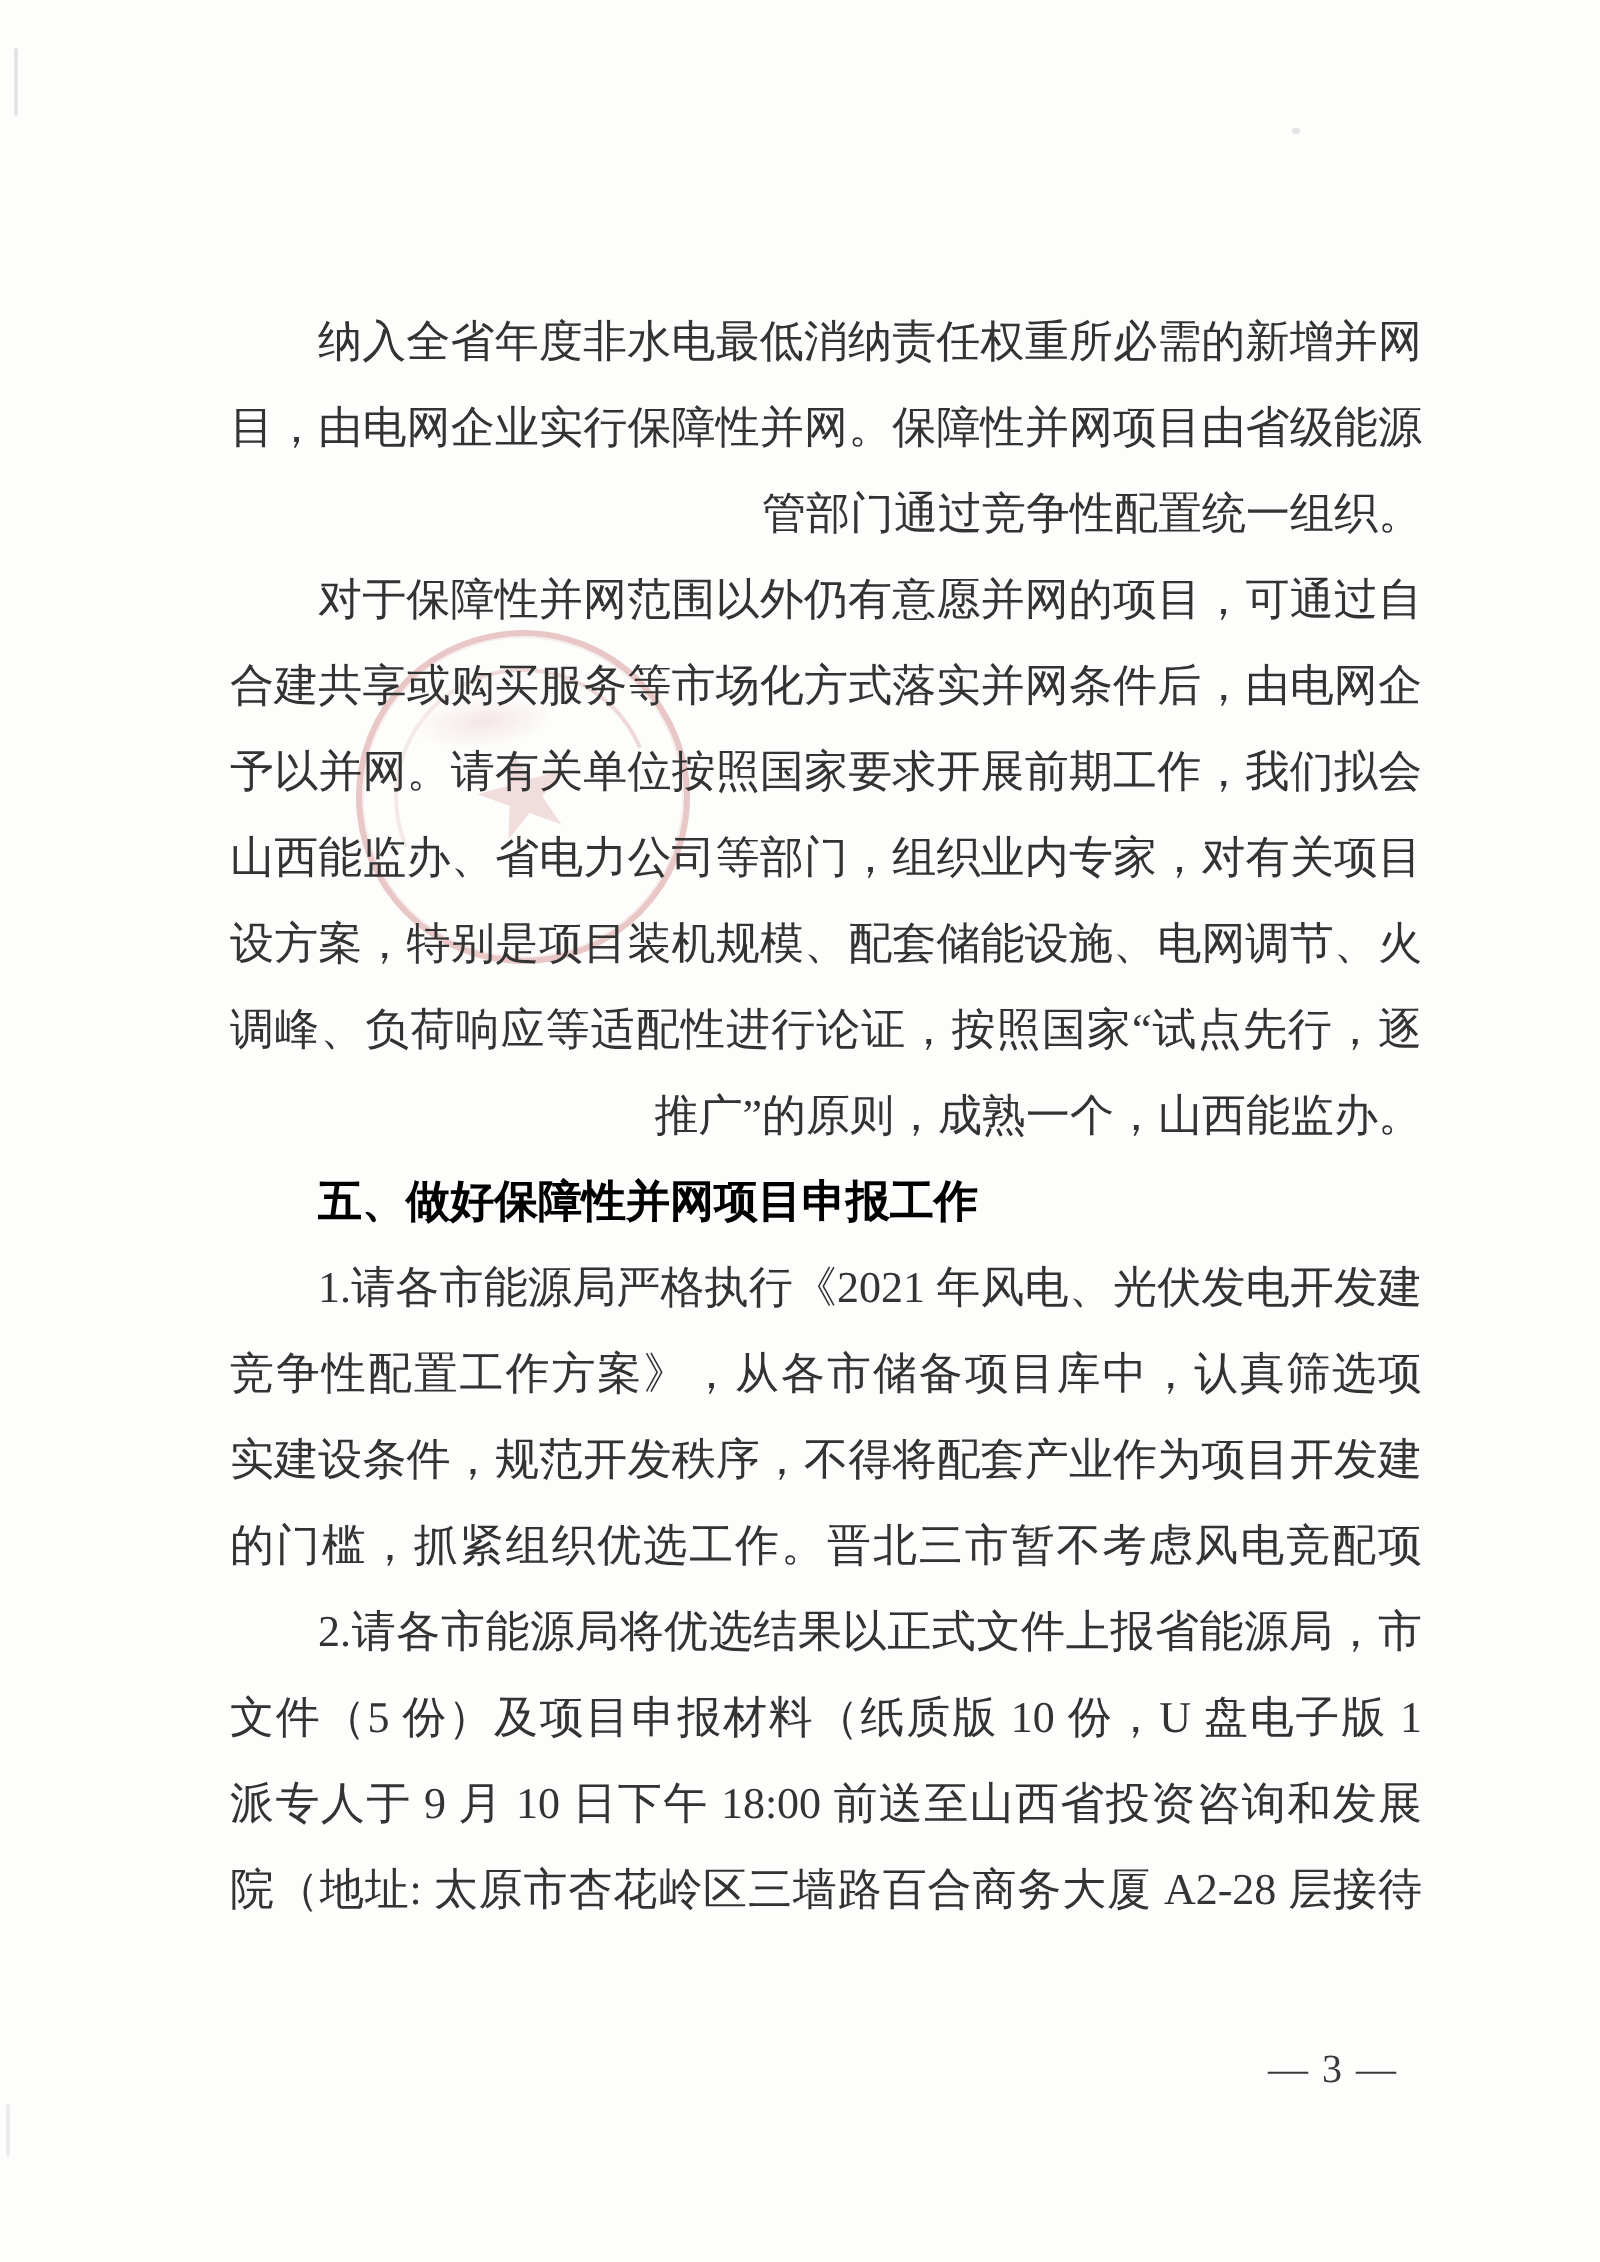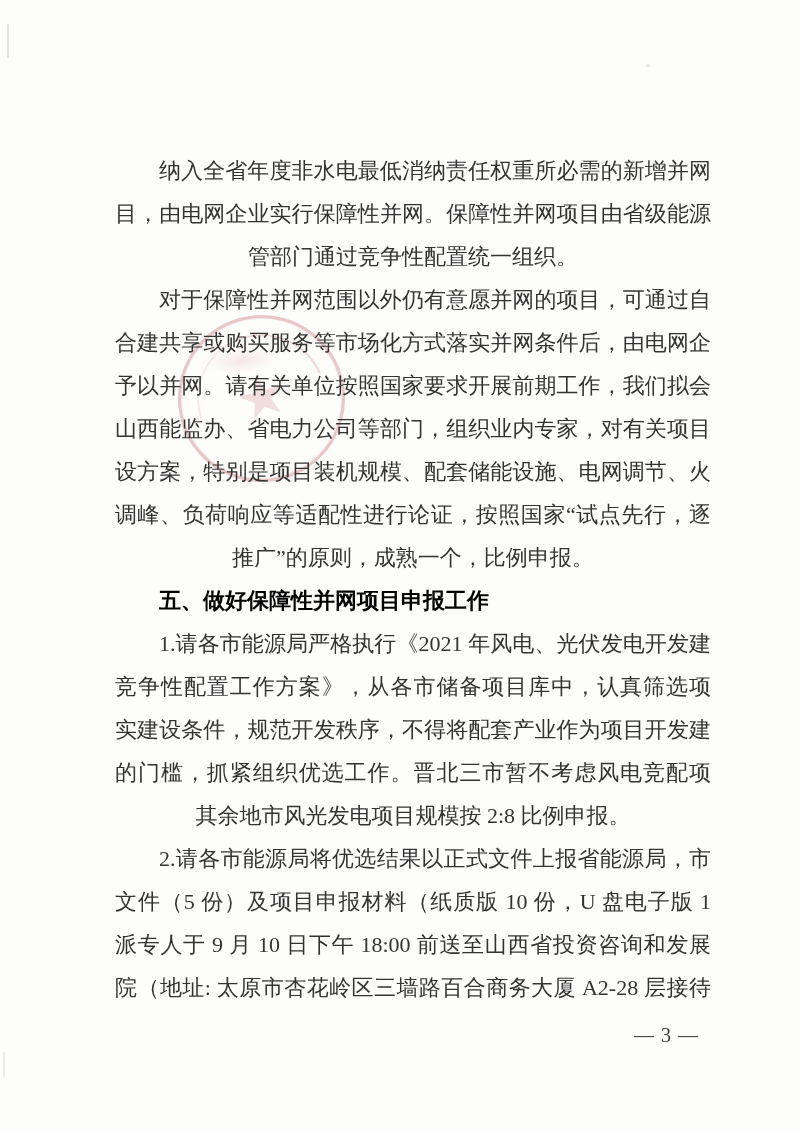--- a/index.html
+++ b/index.html
@@ -52,21 +52,21 @@
     border-radius:50%;
     background:radial-gradient(ellipse at center, rgba(190,94,94,0.14), rgba(190,94,94,0) 70%);
   }
   
   .doc {
     position:absolute; left:115px; top:149px; width:596px;
   }
   .line {
     height:43px; line-height:43px; overflow:hidden;
     font-size:22px; color:#333333;
-    text-align:center;
+    text-align:right;
   }
   .line.fill {
     text-align:justify;
     text-align-last:justify;
   }
   .line.indent { padding-left:44px; }
   .line.heading {
     font-family:"Liberation Sans","DejaVu Sans",sans-serif;
     font-weight:bold; color:#000000; font-size:22px;
     text-align:left; text-align-last:left;
@@ -95,27 +95,26 @@
   <div class="doc">
       <div class="line indent fill">纳入全省年度非水电最低消纳责任权重所必需的新增并网项</div>
       <div class="line fill">目，由电网企业实行保障性并网。保障性并网项目由省级能源主</div>
       <div class="line">管部门通过竞争性配置统一组织。</div>
       <div class="line indent fill">对于保障性并网范围以外仍有意愿并网的项目，可通过自建、</div>
       <div class="line fill">合建共享或购买服务等市场化方式落实并网条件后，由电网企业</div>
       <div class="line fill">予以并网。请有关单位按照国家要求开展前期工作，我们拟会同</div>
       <div class="line fill">山西能监办、省电力公司等部门，组织业内专家，对有关项目建</div>
       <div class="line fill">设方案，特别是项目装机规模、配套储能设施、电网调节、火电</div>
       <div class="line fill">调峰、负荷响应等适配性进行论证，按照国家“试点先行，逐步</div>
-      <div class="line">推广”的原则，成熟一个，比例申报。</div>
+      <div class="line">推广”的原则，成熟一个，山西能监办。</div>
       <div class="line heading indent">五、做好保障性并网项目申报工作</div>
       <div class="line indent fill">1.请各市能源局严格执行《2021 年风电、光伏发电开发建设</div>
       <div class="line fill">竞争性配置工作方案》，从各市储备项目库中，认真筛选项目，落</div>
       <div class="line fill">实建设条件，规范开发秩序，不得将配套产业作为项目开发建设</div>
       <div class="line fill">的门槛，抓紧组织优选工作。晋北三市暂不考虑风电竞配项目，</div>
-      <div class="line">其余地市风光发电项目规模按 2:8 比例申报。</div>
       <div class="line indent fill">2.请各市能源局将优选结果以正式文件上报省能源局，市级</div>
       <div class="line fill">文件（5 份）及项目申报材料（纸质版 10 份，U 盘电子版 1 份），</div>
       <div class="line fill">派专人于 9 月 10 日下午 18:00 前送至山西省投资咨询和发展规划</div>
       <div class="line fill">院（地址: 太原市杏花岭区三墙路百合商务大厦 A2-28 层接待室），</div>
     </div>
 
   <div class="page-number">— 3 —</div>
 
 </div>
 

